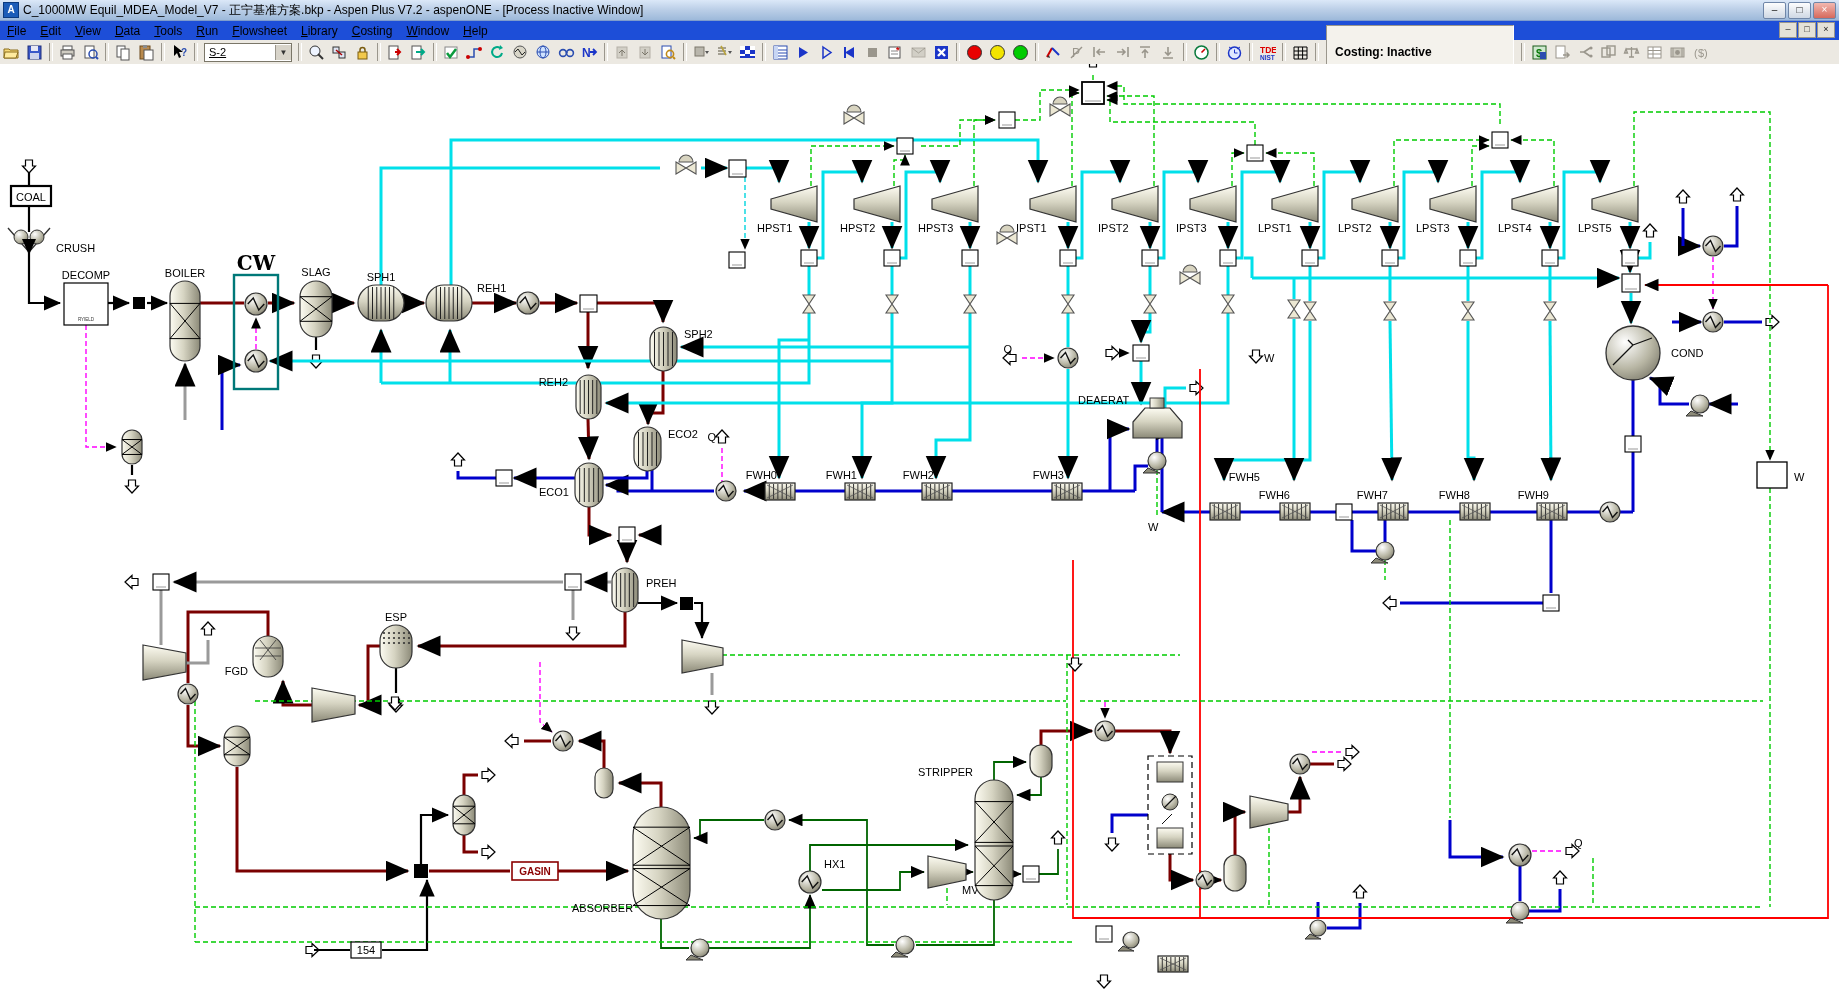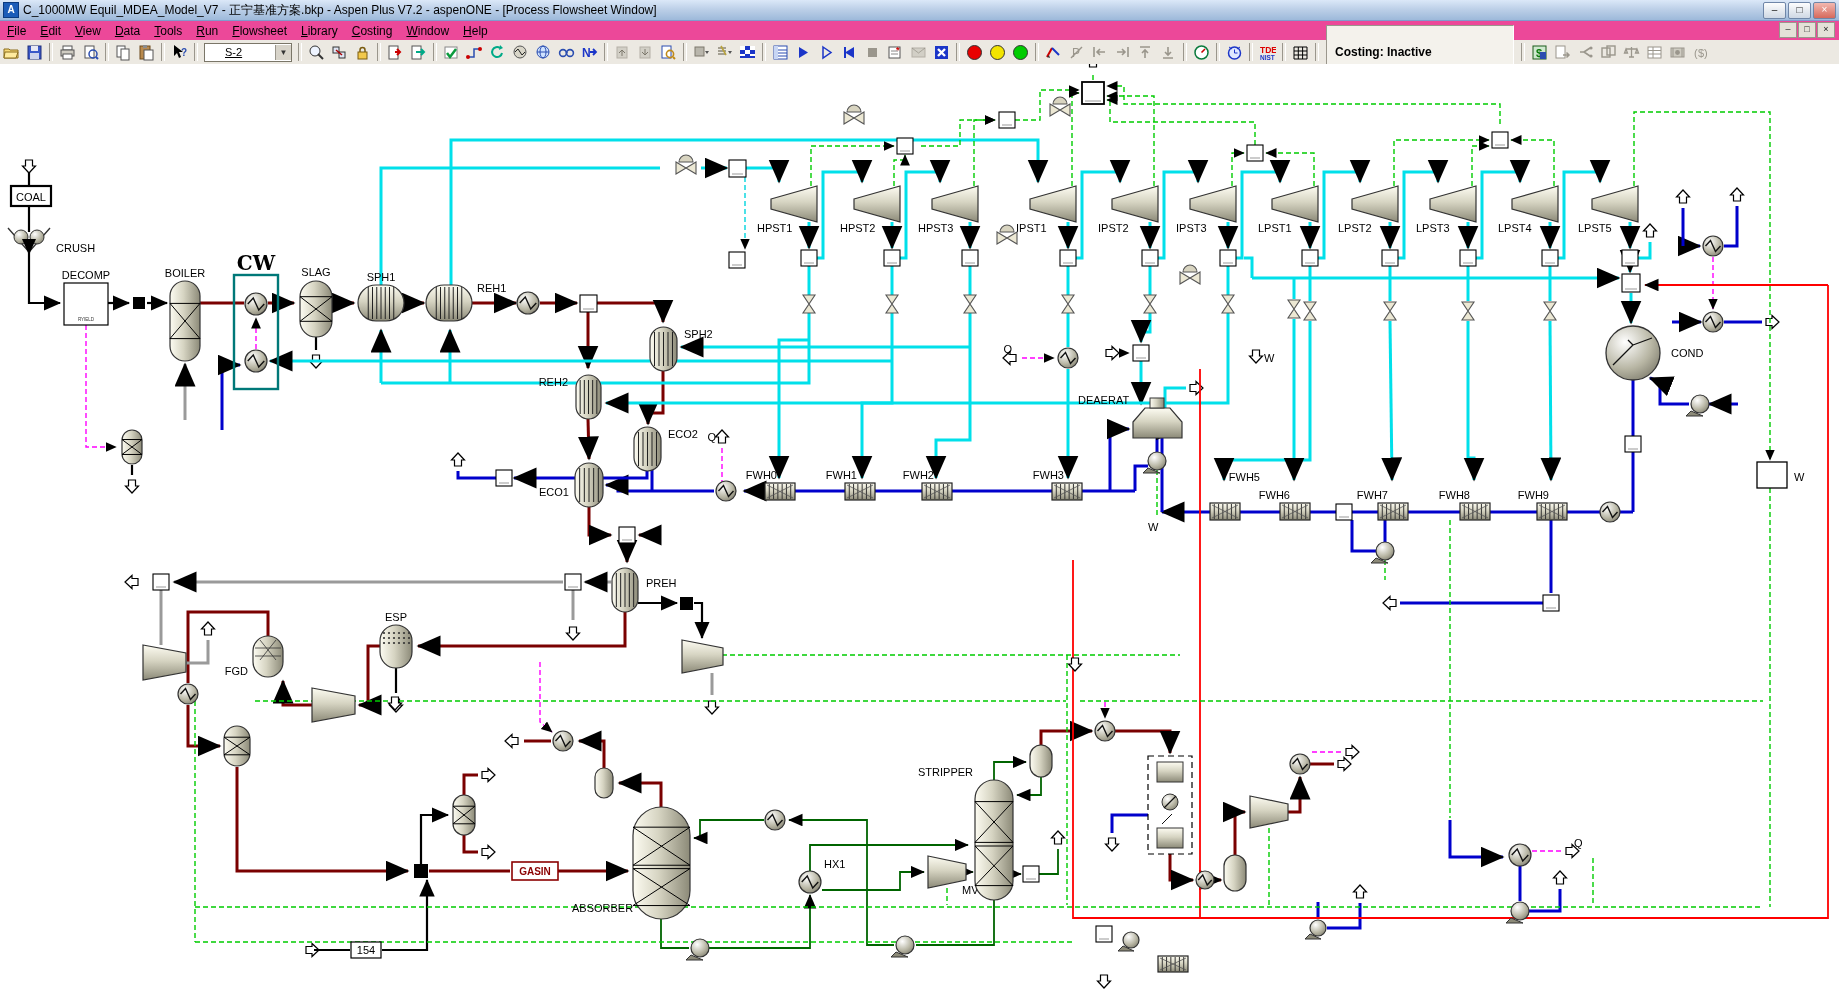--- a/index.html
+++ b/index.html
@@ -9,55 +9,55 @@
   #titlebar{position:absolute;left:0;top:0;width:1839px;height:20px;
     background:linear-gradient(180deg,#dbe8f8 0%,#bdd0e8 45%,#9db9da 100%);
     display:flex;align-items:center;color:#000;border-bottom:1px solid #7f9ccc;}
   #titlebar .appicon{width:14px;height:14px;margin:0 4px 0 3px;background:#1b5cb8;
     border:1px solid #0a3a80;color:#fff;font-size:10px;font-weight:bold;line-height:13px;text-align:center;}
   #titlebar .ttl{font-size:12px;white-space:nowrap;overflow:hidden;}
   .winbtns{position:absolute;right:3px;top:2px;display:flex;gap:2px;}
   .winbtn{width:21px;height:15px;background:linear-gradient(180deg,#fdfdfd,#cfd8e4);
     border:1px solid #6f86a8;border-radius:2px;font-size:10px;line-height:13px;text-align:center;color:#222;}
   .winbtn.close{background:linear-gradient(180deg,#f2b8b0,#d6695c);color:#fff;}
-  #menubar{position:absolute;left:0;top:21px;width:1839px;height:19px;background:#ec4899;
+  #menubar{position:absolute;left:0;top:21px;width:1839px;height:19px;background:#1d4ed8;
     display:flex;align-items:center;border-bottom:1px solid #cfcbc2;}
   .menuitem{padding:2px 7px;color:#000;}
   .menuitem u{text-decoration:underline;}
   .mdibtns{position:absolute;right:4px;top:1px;display:flex;gap:1px;}
   .mdibtn{width:16px;height:14px;background:#e4e1d8;border:1px solid #9a968c;
     font-size:9px;line-height:12px;text-align:center;color:#222;}
   #toolbar{position:absolute;left:0;top:40px;width:1839px;height:24px;background:#ece9e2;
     display:flex;align-items:center;border-bottom:1px solid #b8b4aa;}
   .tsep{width:2px;height:18px;border-left:1px solid #9a968c;border-right:1px solid #fff;margin:0 3px;}
   .tbtn{width:21px;height:20px;display:flex;align-items:center;justify-content:center;margin:0 1px;}
   .tbtn svg{display:block;}
   #combo{width:86px;height:17px;background:#fff;border:1px solid #7a7668;display:flex;
     align-items:center;margin:0 3px;position:relative;}
-  #combo .val{flex:1;padding-left:20px;font-size:11px;text-decoration:underline;}
+  #combo .val{flex:1;padding-left:4px;font-size:11px;text-decoration:underline;}
   #combo .dd{width:15px;height:15px;background:#d8d4ca;border-left:1px solid #9a968c;
     font-size:8px;text-align:center;line-height:15px;color:#333;}
   #costbox{height:18px;min-width:170px;background:#f4f2ec;border:1px solid #9a968c;
     border-right-color:#fff;border-bottom-color:#fff;display:flex;align-items:center;
     padding:17px 8px;font-weight:bold;font-size:12px;margin:0 4px;}
   
   #canvas{position:absolute;left:0;top:64px;width:1839px;height:932px;background:#ffffff;}
   svg text{font-family:"Liberation Sans",sans-serif;}
   .lbl{font-size:11px;fill:#000;}
   .lbl-tiny{font-size:4.5px;fill:#333;}
   .lbl-cw{font-size:20px;font-weight:bold;font-family:"DejaVu Serif","Liberation Serif",serif;}
   .lbl-red{fill:#8b0000;font-weight:bold;font-size:10px;}
 </style>
 </head>
 <body>
 <div id="app">
 
 <div id="titlebar">
   <div class="appicon">A</div>
-  <div class="ttl">C_1000MW Equil_MDEA_Model_V7 - 正宁基准方案.bkp - Aspen Plus V7.2 - aspenONE - [Process Flowsheet Window]</div>
+  <div class="ttl">C_1000MW Equil_MDEA_Model_V7 - 正宁基准方案.bkp - Aspen Plus V7.2 - aspenONE - [Process Inactive Window]</div>
   <div class="winbtns">
     <div class="winbtn">–</div>
     <div class="winbtn">□</div>
     <div class="winbtn close">×</div>
   </div>
 </div>
 <div id="menubar">
 
   <div class="menuitem"><u>F</u>ile</div>
       <div class="menuitem"><u>E</u>dit</div>

